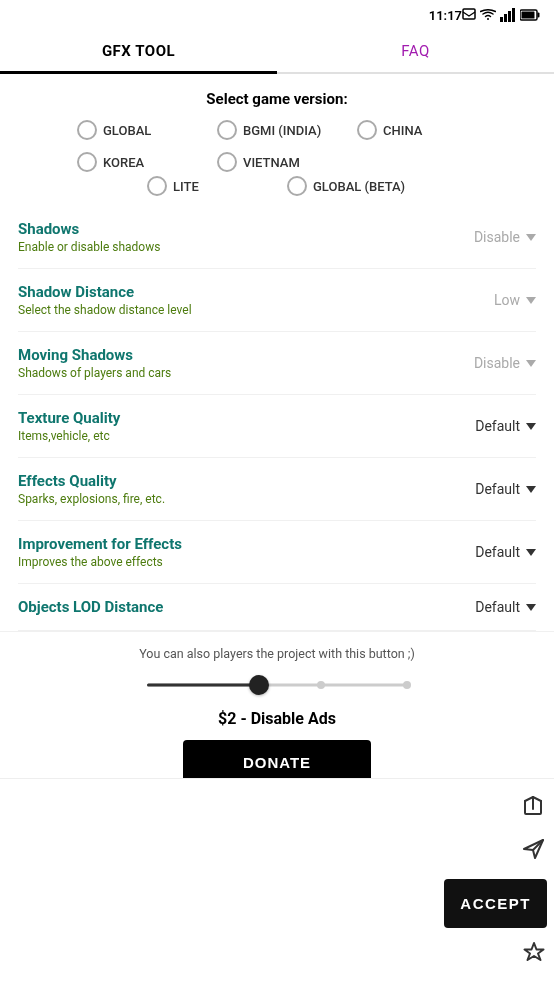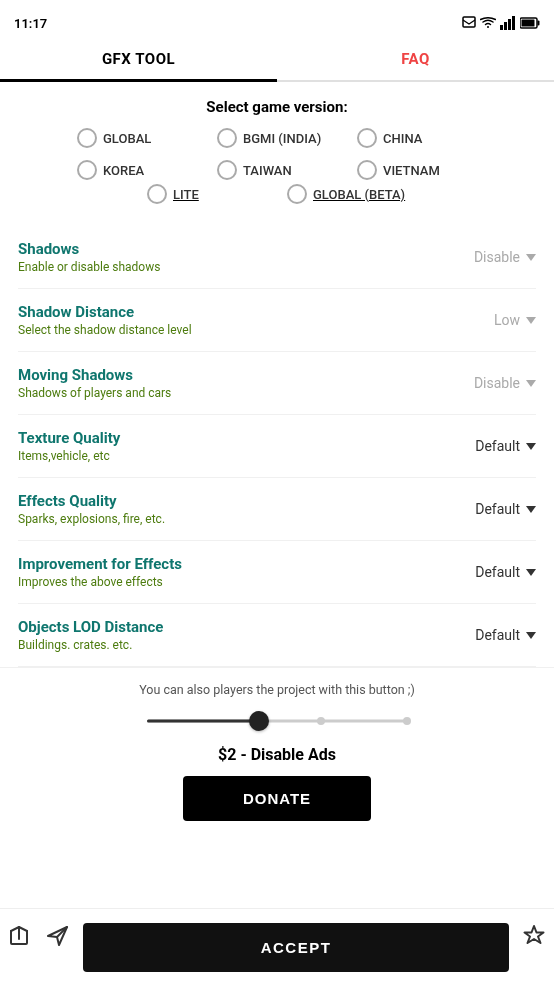--- a/index.html
+++ b/index.html
@@ -9,25 +9,24 @@
       background: #fff;
       width: 554px;
       min-height: 986px;
       position: relative;
       overflow-x: hidden;
     }
 
     
     .status-bar {
       display: flex;
-      justify-content: space-between;
+      justify-content: flex-end;
       align-items: center;
       padding: 6px 14px 4px 14px;
       height: 28px;
-      margin-top: 8px;
     }
     .status-time {
       font-size: 13px;
       font-weight: 600;
       color: #000;
     }
     .status-icons {
       display: flex;
       align-items: center;
       gap: 4px;
@@ -37,22 +36,22 @@
     .tabs {
       display: flex;
       border-bottom: 2px solid #e0e0e0;
       position: relative;
     }
     .tab {
       flex: 1;
       text-align: center;
       padding: 14px 0 12px 0;
       font-size: 15px;
-      font-weight: 700;
-      color: #ef4444;
+      font-weight: 400;
+      color: #a21caf;
       cursor: pointer;
       letter-spacing: 0.5px;
     }
     .tab.active {
       color: #000;
       font-weight: 700;
     }
     .tab.active::after {
       content: '';
       display: block;
@@ -80,22 +79,21 @@
       grid-template-columns: repeat(3, 1fr);
       gap: 12px 0;
       max-width: 420px;
       margin: 0 auto;
     }
     .radio-grid-2col {
       display: grid;
       grid-template-columns: 1fr 1fr;
       gap: 16px 0;
       max-width: 280px;
-      margin: 4px auto 12px auto;
-      text-decoration: underline;
+      margin: 4px auto 0 auto;
     }
     .radio-item {
       display: flex;
       align-items: center;
       gap: 6px;
       cursor: pointer;
       justify-content: flex-start;
       padding-left: 10px;
     }
     .radio-circle {
@@ -238,24 +236,25 @@
     }
 
     
     .bottom-bar {
       position: fixed;
       bottom: 0;
       left: 0;
       width: 554px;
       background: #fff;
       display: flex;
-      align-items: flex-start;
+      align-items: flex-end;
       padding: 14px 7px;
       gap: 12px;
       border-top: 1px solid #eee;
+      flex-direction: column;
     }
     .bottom-icon {
       font-size: 22px;
       color: #333;
       cursor: pointer;
       flex-shrink: 0;
     }
     .accept-btn {
       flex: 1;
       background: #111;
@@ -343,24 +342,20 @@
         <div class="radio-circle"></div>
         <span class="radio-label">CHINA</span>
       </div>
 
       <div class="radio-item">
         <div class="radio-circle"></div>
         <span class="radio-label">KOREA</span>
       </div>
       <div class="radio-item">
         <div class="radio-circle"></div>
-        <span class="radio-label">TAIWAN</span>
-      </div>
-      <div class="radio-item">
-        <div class="radio-circle"></div>
         <span class="radio-label">VIETNAM</span>
       </div>
     </div>
 
     <div class="radio-grid-2col">
       <div class="radio-item">
         <div class="radio-circle"></div>
         <span class="radio-label">LITE</span>
       </div>
       <div class="radio-item">
@@ -434,21 +429,20 @@
       </div>
       <div class="setting-control">
         <span class="setting-value dark">Default</span>
         <div class="dropdown-arrow dark"></div>
       </div>
     </div>
 
     <div class="setting-row">
       <div class="setting-info">
         <div class="setting-name">Objects LOD Distance</div>
-        <div class="setting-desc">Buildings. crates. etc.</div>
       </div>
       <div class="setting-control">
         <span class="setting-value dark">Default</span>
         <div class="dropdown-arrow dark"></div>
       </div>
     </div>
 
   </div>
 
   <div class="donate-section">

